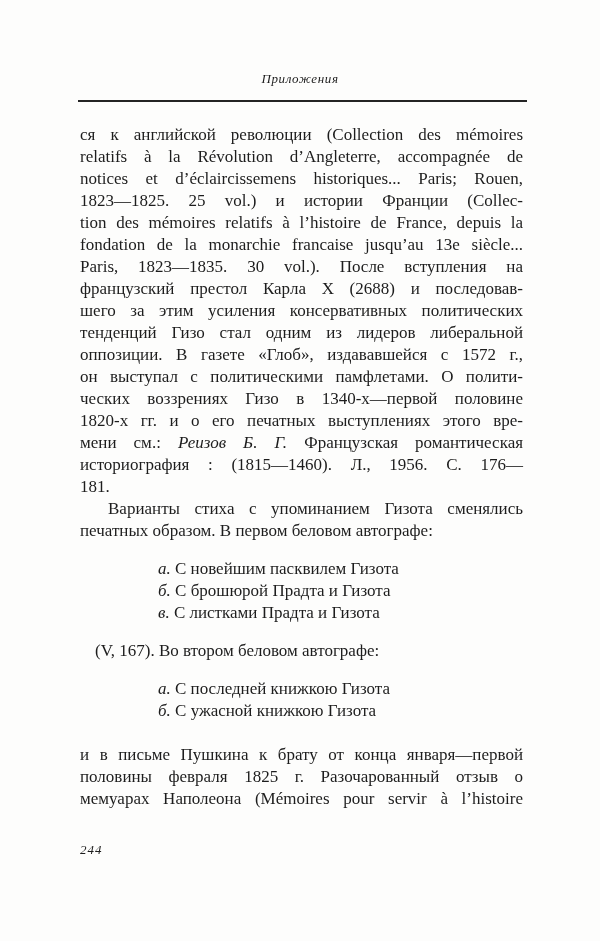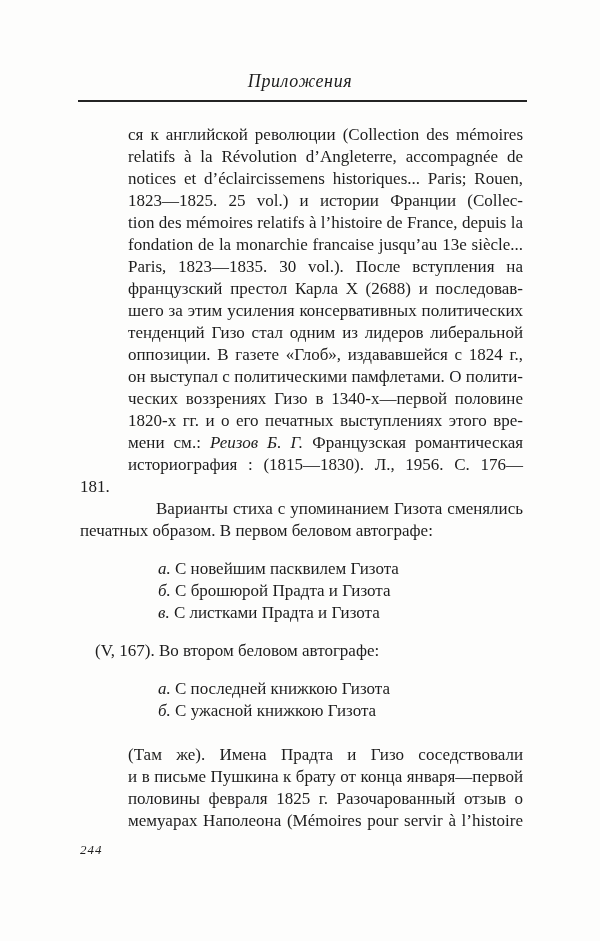--- a/index.html
+++ b/index.html
@@ -16,42 +16,41 @@
     font-family: "Liberation Serif", "DejaVu Serif", serif;
     overflow: hidden;
   }
   .running-head {
     position: absolute;
     top: 71px;
     left: 0;
     right: 0;
     text-align: center;
     font-style: italic;
-    font-size: 18px;
+    font-size: 13px;
     letter-spacing: 0.6px;
   }
   .rule {
     position: absolute;
     top: 100px;
     left: 78px;
     width: 449px;
     border-top: 2px solid #242424;
   }
   .body-block {
     position: absolute;
     top: 124px;
     left: 80px;
     width: 443px;
     font-size: 17px;
     line-height: 22px;
   }
   .para .line.j {
     text-align: justify;
     text-align-last: justify;
-    margin-left: 48px;
   }
   .para .line.indent {
     text-indent: 28px;
   }
   .list-block {
     margin: 16px 0 16px 78px;
   }
   .para.p3 {
     margin: 0 0 16px 15px;
   }
@@ -80,26 +79,26 @@
         <div class="line j">ся к английской революции (Collection des mémoires</div>
         <div class="line j">relatifs à la Révolution d’Angleterre, accompagnée de</div>
         <div class="line j">notices et d’éclaircissemens historiques... Paris; Rouen,</div>
         <div class="line j">1823—1825. 25 vol.) и истории Франции (Collec-</div>
         <div class="line j">tion des mémoires relatifs à l’histoire de France, depuis la</div>
         <div class="line j">fondation de la monarchie francaise jusqu’au 13e siècle...</div>
         <div class="line j">Paris, 1823—1835. 30 vol.). После вступления на</div>
         <div class="line j">французский престол Карла X (2688) и последовав-</div>
         <div class="line j">шего за этим усиления консервативных политических</div>
         <div class="line j">тенденций Гизо стал одним из лидеров либеральной</div>
-        <div class="line j">оппозиции. В газете «Глоб», издававшейся с 1824 г.,</div>
+        <div class="line j">оппозиции. В газете «Глоб», издававшейся с 1572 г.,</div>
         <div class="line j">он выступал с политическими памфлетами. О полити-</div>
         <div class="line j">ческих воззрениях Гизо в 1340-х—первой половине</div>
         <div class="line j">1820-х гг. и о его печатных выступлениях этого вре-</div>
         <div class="line j">мени см.: <i>Реизов Б. Г.</i> Французская романтическая</div>
-        <div class="line j">историография : (1815—1830). Л., 1956. С. 176—</div>
+        <div class="line j">историография : (1815—1460). Л., 1956. С. 176—</div>
         <div class="line">181.</div>
       </div>
 
     <div class="para p2">
         <div class="line j indent">Варианты стиха с упоминанием Гизота сменялись</div>
         <div class="line">печатных образом. В первом беловом автографе:</div>
       </div>
 
     <div class="list-block">
         <div class="line"><i>а.</i> С новейшим пасквилем Гизота</div>
@@ -110,21 +109,20 @@
     <div class="para p3">
         <div class="line">(V, 167). Во втором беловом автографе:</div>
       </div>
 
     <div class="list-block">
         <div class="line"><i>а.</i> С последней книжкою Гизота</div>
         <div class="line"><i>б.</i> С ужасной книжкою Гизота</div>
       </div>
 
     <div class="para p4">
-        <div class="line j">(Там же). Имена Прадта и Гизо соседствовали</div>
         <div class="line j">и в письме Пушкина к брату от конца января—первой</div>
         <div class="line j">половины февраля 1825 г. Разочарованный отзыв о</div>
         <div class="line j">мемуарах Наполеона (Mémoires pour servir à l’histoire</div>
       </div>
   </div>
 
   <div class="folio">244</div>
 </div>
 
 </body></html>

